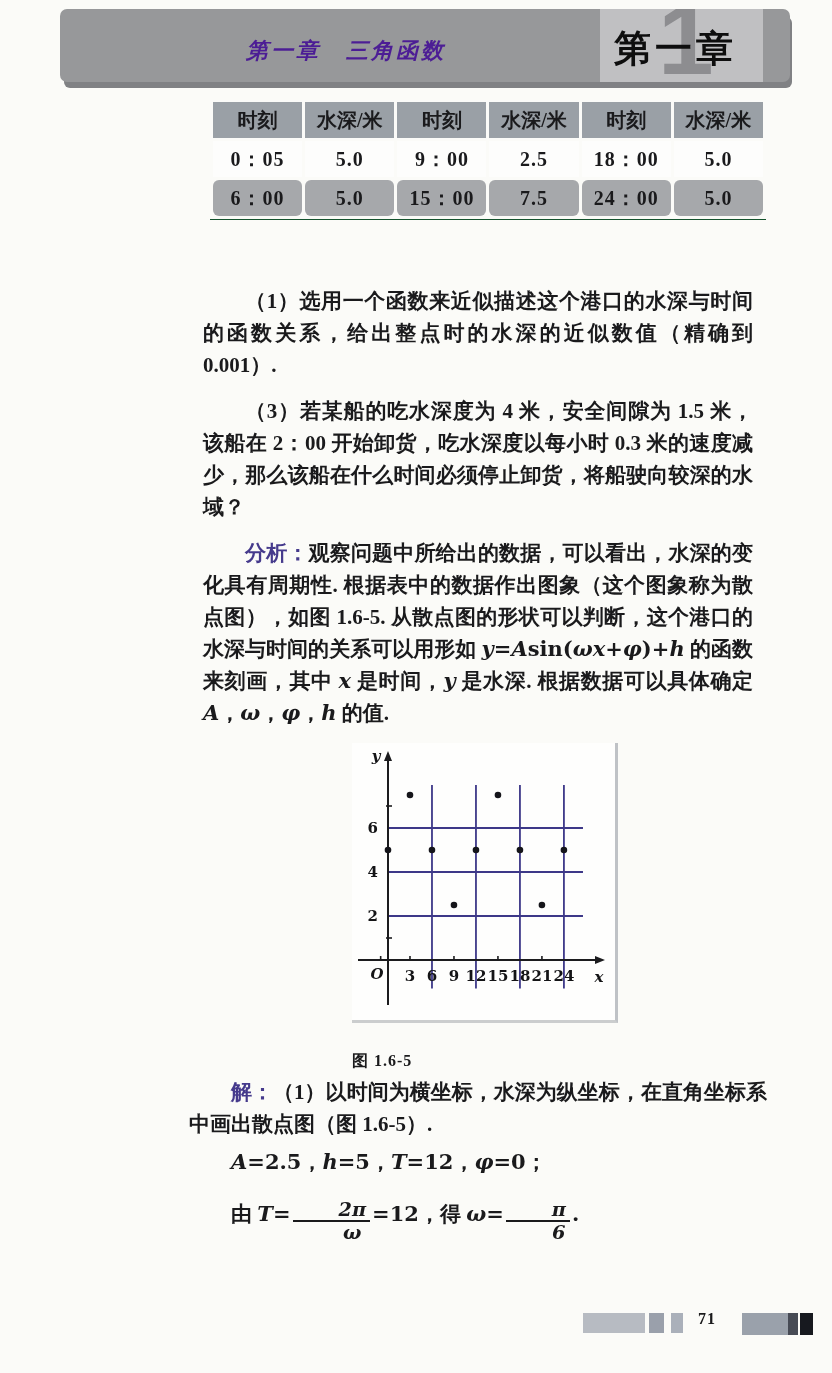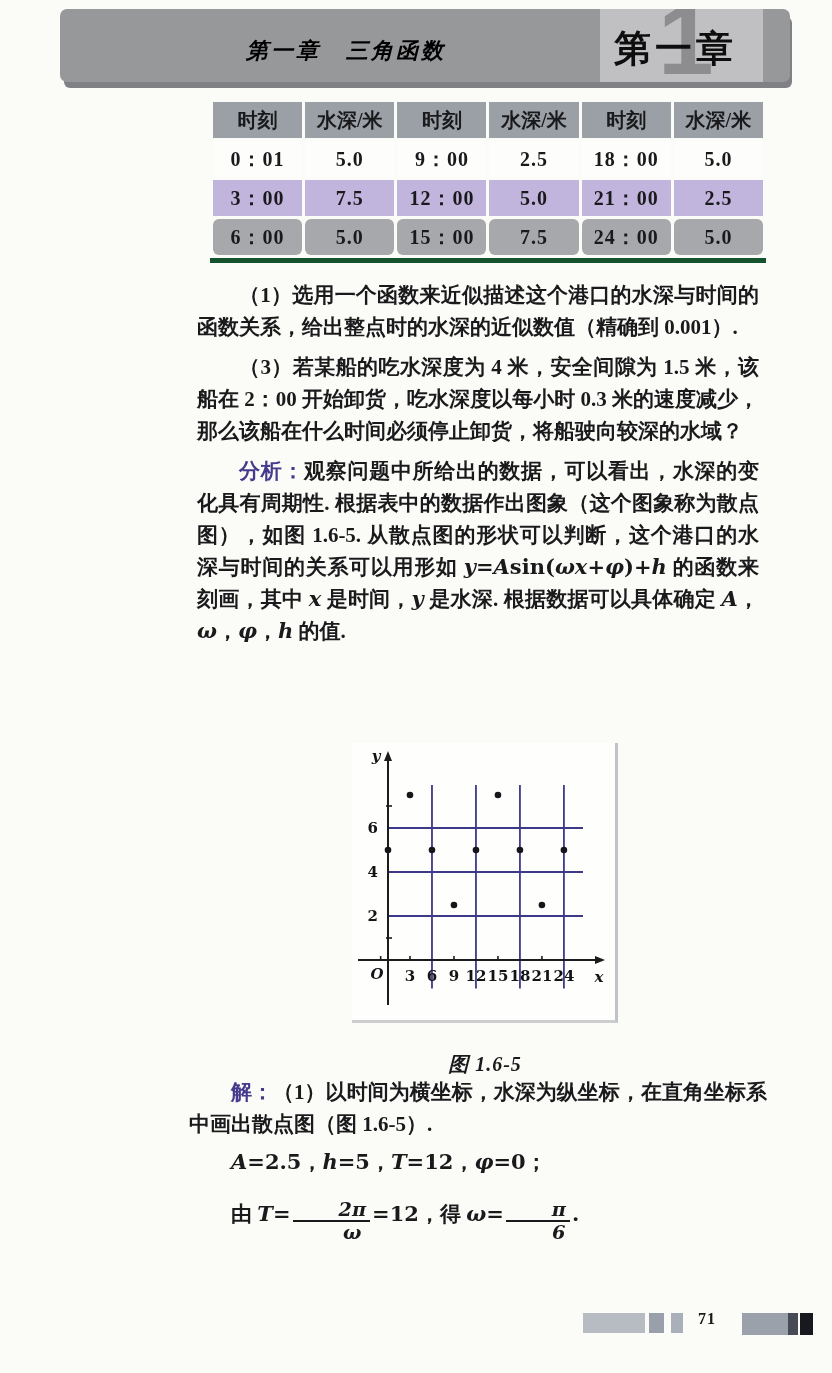--- a/index.html
+++ b/index.html
@@ -8,49 +8,49 @@
     --table-row-gray:#a6a8ab; --text:#1a1a1c;
   }
   html,body{margin:0;padding:0;}
   body{width:832px;height:1373px;background:#fbfbf8;font-family:"Liberation Serif","DejaVu Serif",serif;color:var(--text);}
   .page{position:relative;width:832px;height:1373px;overflow:hidden;}
 
   
   .banner{position:absolute;left:60px;top:9px;width:730px;height:73px;background:var(--banner-gray);
     border-radius:7px;box-shadow:3px 7px 0 -1px #808184;}
   .banner-title{position:absolute;left:186px;top:27px;font-size:22px;font-weight:bold;font-style:italic;
-    letter-spacing:3px;color:#000000;font-family:"Liberation Sans","DejaVu Sans",sans-serif;}
+    letter-spacing:3px;color:#4c1d95;font-family:"Liberation Sans","DejaVu Sans",sans-serif;}
   .banner-right{position:absolute;left:540px;top:0;width:163px;height:73px;background:var(--banner-light);overflow:hidden;}
   .banner-one{position:absolute;left:58px;top:-20px;font:bold 100px/1 "Liberation Sans","DejaVu Sans",sans-serif;color:#8d8d90;}
   .banner-chapter{position:absolute;left:14px;top:15px;font-size:37px;font-weight:900;letter-spacing:4px;color:#0e0e0e;
     font-family:"Liberation Sans","DejaVu Sans",sans-serif;text-align:center;}
 
   
   .tide-table-wrap{position:absolute;left:210px;top:99px;width:556px;}
   table.tide{border-collapse:separate;border-spacing:3px;width:556px;table-layout:fixed;
-    border-bottom:5px solid #14532d;}
+    border-bottom:1px solid #14532d;}
   table.tide th{background:var(--table-header-bg);height:34px;font-size:20px;font-weight:bold;text-align:center;}
   table.tide td{height:34px;font-size:20px;font-weight:bold;text-align:center;letter-spacing:1px;}
   tr.r0 td{background:var(--table-row-white);}
   tr.r1 td{background:var(--table-row-purple);}
   tr.r2 td{background:var(--table-row-gray);border-radius:6px;}
 
   
   .body-text{position:absolute;left:189px;top:271px;width:578px;font-size:21px;line-height:32px;
     text-align:justify;font-weight:600;}
-  .body-text p{margin:8px;text-indent:2em;}
+  .body-text p{margin:14px;text-indent:2em;}
   .prob{font-weight:700;}
   .lead{color:var(--accent);font-weight:700;}
   .math{font-family:"DejaVu Serif",serif;font-style:italic;font-weight:600;}
   .rm{font-family:"DejaVu Serif",serif;font-style:normal;font-weight:600;}
 
   
   .figure{position:absolute;left:352px;top:743px;width:266px;margin:0;}
   .chart-box{width:263px;height:277px;background:#fefefd;border-right:3px solid #bfc2c6;border-bottom:3px solid #cbcdce;}
-  .figure figcaption{margin-top:28px;text-align:center;font-size:20px;font-weight:600;letter-spacing:1px;font-style:italic;}
+  .figure figcaption{margin-top:28px;text-align:left;font-size:16px;font-weight:600;letter-spacing:1px;}
 
   
   .solution{position:absolute;left:189px;top:1076px;width:578px;font-size:21px;line-height:32px;
     text-align:justify;font-weight:600;}
   .solution p{margin:0;text-indent:2em;}
   .solution .fline{margin-top:6px;}
   .solution .fline2{margin-top:12px;line-height:48px;}
   .frac{display:inline-block;text-align:center;vertical-align:-0.95em;line-height:1.12;
     font-family:"DejaVu Serif",serif;font-style:italic;font-size:0.92em;margin:0 2px;}
   .fnum{display:block;border-bottom:2px solid #1a1a1c;padding:0 4px;text-align:right;}
@@ -86,34 +86,26 @@
             <th>时刻</th>
             <th>水深/米</th>
             <th>时刻</th>
             <th>水深/米</th>
             <th>时刻</th>
             <th>水深/米</th>
           </tr>
         </thead>
       <tbody>
           <tr class="r0">
-            <td>0：01</td>
+            <td>0：05</td>
             <td>5.0</td>
             <td>9：00</td>
             <td>2.5</td>
             <td>18：00</td>
             <td>5.0</td>
-          </tr>
-          <tr class="r1">
-            <td>3：00</td>
-            <td>7.5</td>
-            <td>12：00</td>
-            <td>5.0</td>
-            <td>21：00</td>
-            <td>2.5</td>
           </tr>
           <tr class="r2">
             <td>6：00</td>
             <td>5.0</td>
             <td>15：00</td>
             <td>7.5</td>
             <td>24：00</td>
             <td>5.0</td>
           </tr>
         </tbody>

